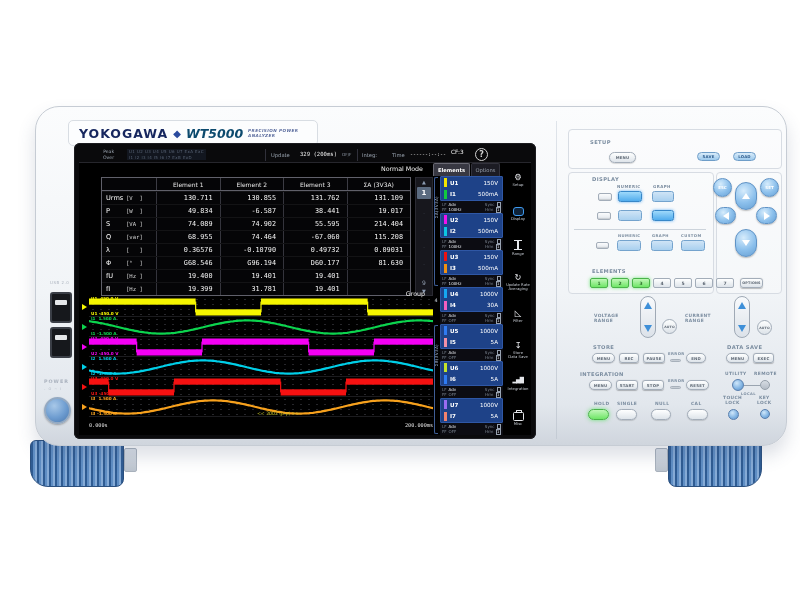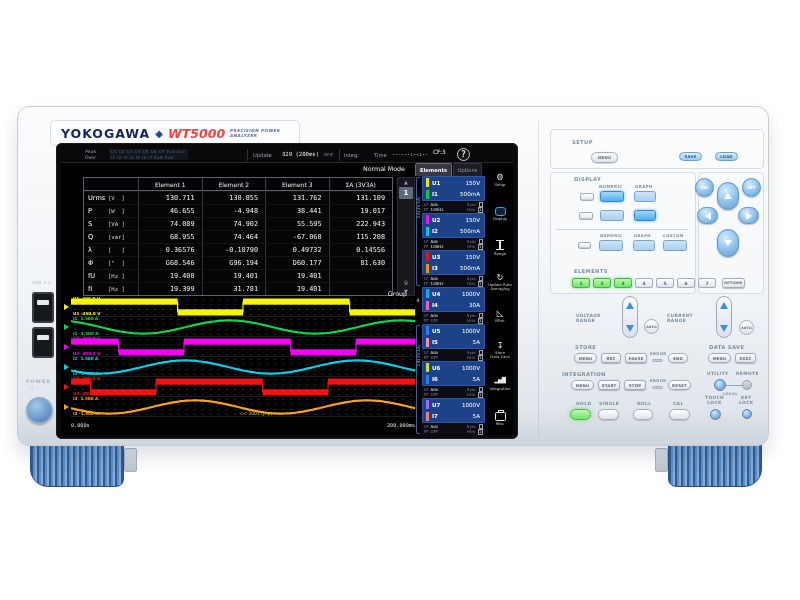--- a/index.html
+++ b/index.html
@@ -11,31 +11,31 @@
   .foot { position:absolute; top:440px; width:94px; height:47px;
           background:repeating-linear-gradient(90deg,#2f5c93 0 2px,#5f8ec4 2px 4px,#86abd6 4px 6px);
           border:1px solid #2b507f; }
   .foot.l { left:30px; border-radius:6px 5px 8px 18px; }
   .foot.r { left:668px; border-radius:5px 6px 18px 8px; }
   .tabpiece { position:absolute; top:448px; width:13px; height:24px;
               background:linear-gradient(#dde2e9,#bcc4ce); border:1px solid #a9b2bd; border-radius:2px; }
   .tab-l { left:124px; } .tab-r { left:655px; }
 
   
-  .device { position:absolute; left:17px; top:106px; width:752px; height:340px; border-radius:12px;
+  .device { position:absolute; left:35px; top:106px; width:752px; height:340px; border-radius:24px;
             background:linear-gradient(180deg,#fbfcfd 0%,#f1f4f7 55%,#e2e7ed 88%,#cfd5dd 100%);
             border:1px solid #c6ccd4; box-shadow:0 10px 18px rgba(60,80,110,0.18); }
   .seam { position:absolute; left:520px; top:14px; width:1px; height:318px;
           background:linear-gradient(#dfe4ea,#c4cbd4); }
 
   .brand-plate { position:absolute; left:32px; top:13px; width:250px; height:26px; background:#fcfdfe;
                  border:1px solid #d8dde3; border-radius:5px; display:flex; align-items:center; padding-left:10px; }
   .brand-name { font-size:12.5px; font-weight:bold; letter-spacing:1px; color:#16265e; }
   .brand-diamond { font-size:10px; color:#2a4a9e; margin:0 5px; }
-  .brand-model { font-size:12.5px; font-weight:bold; font-style:italic; color:#ef4444; }
+  .brand-model { font-size:12.5px; font-weight:bold; font-style:italic; color:#0c4a6e; }
   .brand-tag { font-size:4.2px; font-style:italic; font-weight:bold; color:#5b6c9e; margin-left:5px; letter-spacing:0.4px; }
 
   
   .usb-label { position:absolute; left:14px; top:173px; font-size:4px; color:#aeb5c0; letter-spacing:0.5px; }
   .usb-port { position:absolute; left:14px; width:22px; height:31px; background:#16181c;
               border:2px solid #3a3e46; border-radius:3px; }
   .usb-port.p1 { top:185px; } .usb-port.p2 { top:220px; }
   .usb-tongue { position:absolute; left:3px; top:6px; width:12px; height:5px; background:#e6e8ea; border-radius:1px; }
   .power-label { position:absolute; left:8px; top:272px; font-size:4.8px; font-weight:bold; color:#aab2be; letter-spacing:1px; }
   .power-marks { position:absolute; left:8px; top:280px; font-size:3.5px; color:#b5bcc6; letter-spacing:1px; }
@@ -260,48 +260,48 @@
               <div class="tc fn">Urms</div>
               <div class="tc un">[V  ]</div>
               <div class="tc val">130.711</div>
               <div class="tc val">130.855</div>
               <div class="tc val">131.762</div>
               <div class="tc val">131.109</div>
             </div>
             <div class="trow">
               <div class="tc fn">P</div>
               <div class="tc un">[W  ]</div>
-              <div class="tc val">46.655</div>
-              <div class="tc val">-4.948</div>
+              <div class="tc val">49.834</div>
+              <div class="tc val">-6.587</div>
               <div class="tc val">38.441</div>
               <div class="tc val">19.017</div>
             </div>
             <div class="trow">
               <div class="tc fn">S</div>
               <div class="tc un">[VA ]</div>
               <div class="tc val">74.089</div>
               <div class="tc val">74.902</div>
               <div class="tc val">55.595</div>
-              <div class="tc val">222.943</div>
+              <div class="tc val">214.404</div>
             </div>
             <div class="trow">
               <div class="tc fn">Q</div>
               <div class="tc un">[var]</div>
               <div class="tc val">68.955</div>
               <div class="tc val">74.464</div>
               <div class="tc val">-67.060</div>
               <div class="tc val">115.208</div>
             </div>
             <div class="trow">
               <div class="tc fn">λ</div>
               <div class="tc un">[   ]</div>
               <div class="tc val">0.36576</div>
               <div class="tc val">-0.10790</div>
               <div class="tc val">0.49732</div>
-              <div class="tc val">0.14556</div>
+              <div class="tc val">0.09031</div>
             </div>
             <div class="trow">
               <div class="tc fn">Φ</div>
               <div class="tc un">[°  ]</div>
               <div class="tc val">G68.546</div>
               <div class="tc val">G96.194</div>
               <div class="tc val">D60.177</div>
               <div class="tc val">81.630</div>
             </div>
             <div class="trow">

